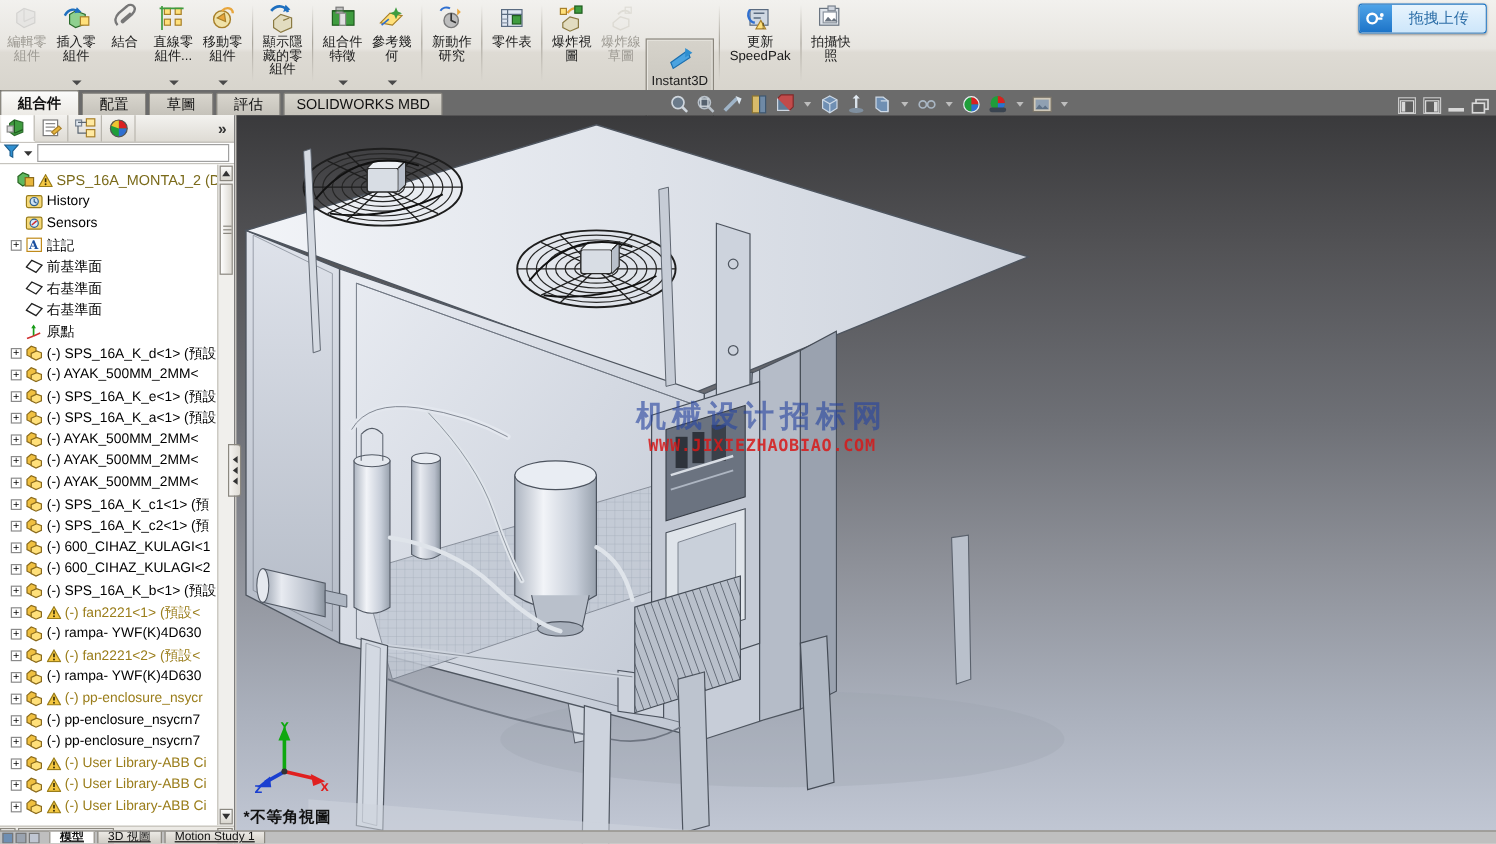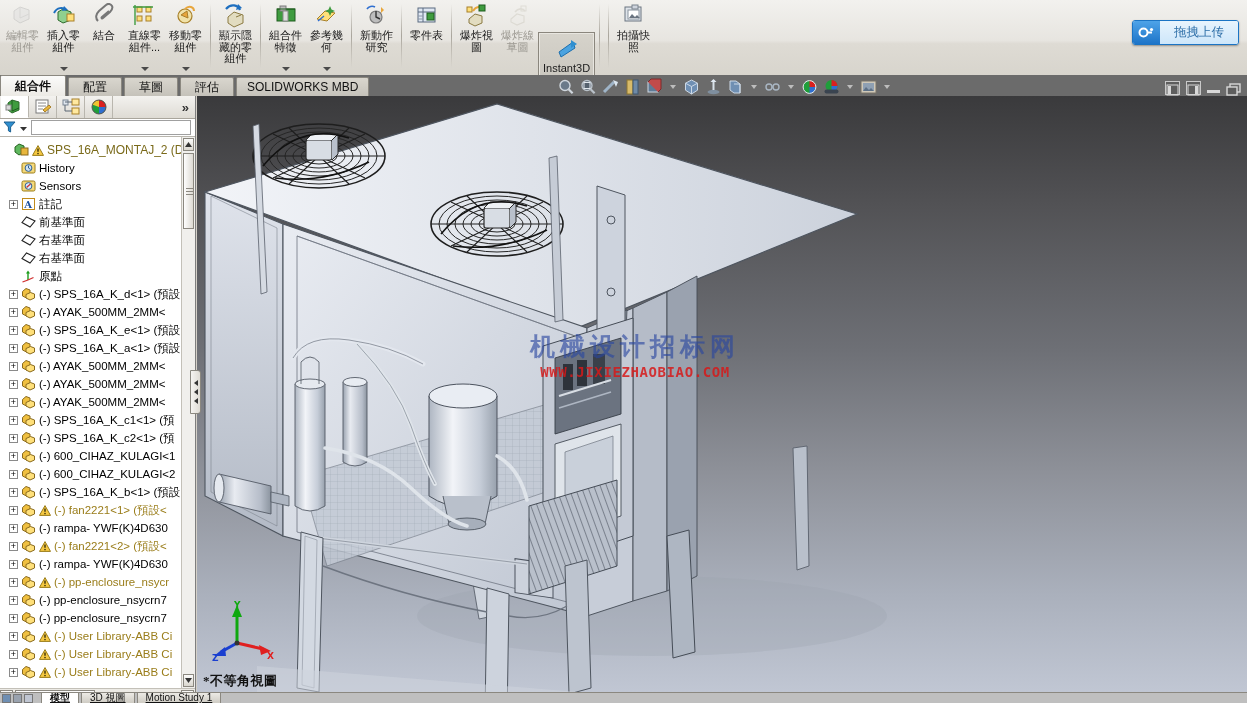--- a/index.html
+++ b/index.html
@@ -143,21 +143,21 @@
   .collapse-handle i { width:0;height:0;border-top:3px solid transparent;border-bottom:3px solid transparent;border-right:4px solid #333; }
 
   
   .graphics {
     position: absolute; left: 197px; top: 96px; width: 1050px; height: 607px;
     background: linear-gradient(to bottom, #3a3a3c 0%, #525255 18%, #6e7076 42%, #8e9199 62%, #aab0bc 82%, #c3c9d6 100%);
     overflow: hidden;
   }
   .viewlabel {
     position: absolute; left: 6px; bottom: 13px;
-    font-size: 13px; font-weight: bold; color: #111; letter-spacing: .5px; font-family: Liberation Serif, serif;
+    font-size: 13px; font-weight: bold; color: #111; letter-spacing: .5px;
   }
   .triad { position: absolute; left: 14px; bottom: 42px; width: 66px; height: 62px; }
 
   
   .wm { position: absolute; left: 328px; top: 234px; width: 220px; text-align: center;
         pointer-events: none; }
   .wm1 { font-size: 25px; font-weight: bold; color: rgba(40,70,160,.62);
          letter-spacing: 5px; font-family: "DejaVu Sans", sans-serif; }
   .wm2 { font-size: 14px; font-weight: bold; color: rgba(215,25,25,.85);
          letter-spacing: .6px; font-family: "DejaVu Sans Mono", monospace; margin-top: 1px;}
@@ -168,21 +168,21 @@
     background: #bfbfbf; border-top: 1px solid #8b8880;
     display: flex; align-items: center; gap: 2px; padding-left: 2px; overflow: hidden;
   }
   .sbtab { font-size: 10px; color: #111; padding: 0 8px; border: 1px solid #8b8880;
            background: linear-gradient(to bottom,#eceae5,#cfccc4); height: 12px; line-height: 10px; text-decoration: underline;}
   .sbtab.active { background: #fff; font-weight: bold; }
   .sbswatch { width: 9px; height: 9px; border: 1px solid #777; }
 
   
   .uploadpill {
-    position: absolute; right: 8px; top: 20px; height: 25px;
+    position: absolute; right: 8px; top: 3px; height: 25px;
     display: flex; align-items: stretch;
     border: 1px solid #1b74c4; border-radius: 3px; overflow: hidden;
     box-shadow: 0 1px 2px rgba(0,0,0,.35);
   }
   .uploadpill .ubox {
     width: 27px; background: linear-gradient(to bottom,#4ea3e8,#1d74c8);
     display: flex; align-items: center; justify-content: center;
   }
   .uploadpill .utxt {
     padding: 0 14px; display: flex; align-items: center; font-size: 12.5px; color: #2e6fa8;
@@ -319,20 +319,31 @@
 草圖</div>
         </div>
         <div class="cmd selected">
           <div class="glyph"><svg width="28" height="26" viewBox="0 0 28 26">
               <path d="M6 16 L20 6 L22 12 L8 21 Z" fill="#4ba3e0" stroke="#1c6fae" stroke-width="1"></path>
               <path d="M18 4l6 4-6 4z" fill="#2f8fd0" stroke="none" stroke-width="1"></path>
             </svg></div>
           <div class="lbl">Instant3D</div>
         </div>
         <div class="vsep"></div>
+        <div class="cmd">
+          <div class="glyph"><svg width="28" height="26" viewBox="0 0 28 26">
+              <rect x="6" y="5" width="15" height="13" fill="#cfd8e2" stroke="#5a6b80"></rect>
+              <path d="M9 8l9 0M9 12l6 0" fill="none" stroke="#5a6b80" stroke-width="1.2"></path>
+              <path d="M6 5c-3 4-1 10 4 11" fill="none" stroke="#2f6fd0" stroke-width="2"></path>
+              <path d="M15 14l4 7h-8z" fill="#ffe07a" stroke="#a8802a" stroke-width="1"></path>
+              <path d="M17 16v3M17 20v.8" fill="none" stroke="#6b5a20" stroke-width="1.2"></path>
+            </svg></div>
+          <div class="lbl">更新
+SpeedPak</div>
+        </div>
         <div class="vsep"></div>
         <div class="cmd">
           <div class="glyph"><svg width="28" height="26" viewBox="0 0 28 26">
               <rect x="5" y="4" width="16" height="14" fill="#dfe4ea" stroke="#6a7480"></rect>
               <rect x="8" y="7" width="11" height="9" fill="#fff" stroke="#8a939e"></rect>
               <path d="M9 15l3-4 3 3 2-2 3 3z" fill="#6a7480" stroke="none" stroke-width="1"></path>
               <rect x="12" y="2" width="6" height="4" fill="#cfd5de" stroke="#7a838e"></rect>
             </svg></div>
           <div class="lbl">拍攝快
 照</div>

